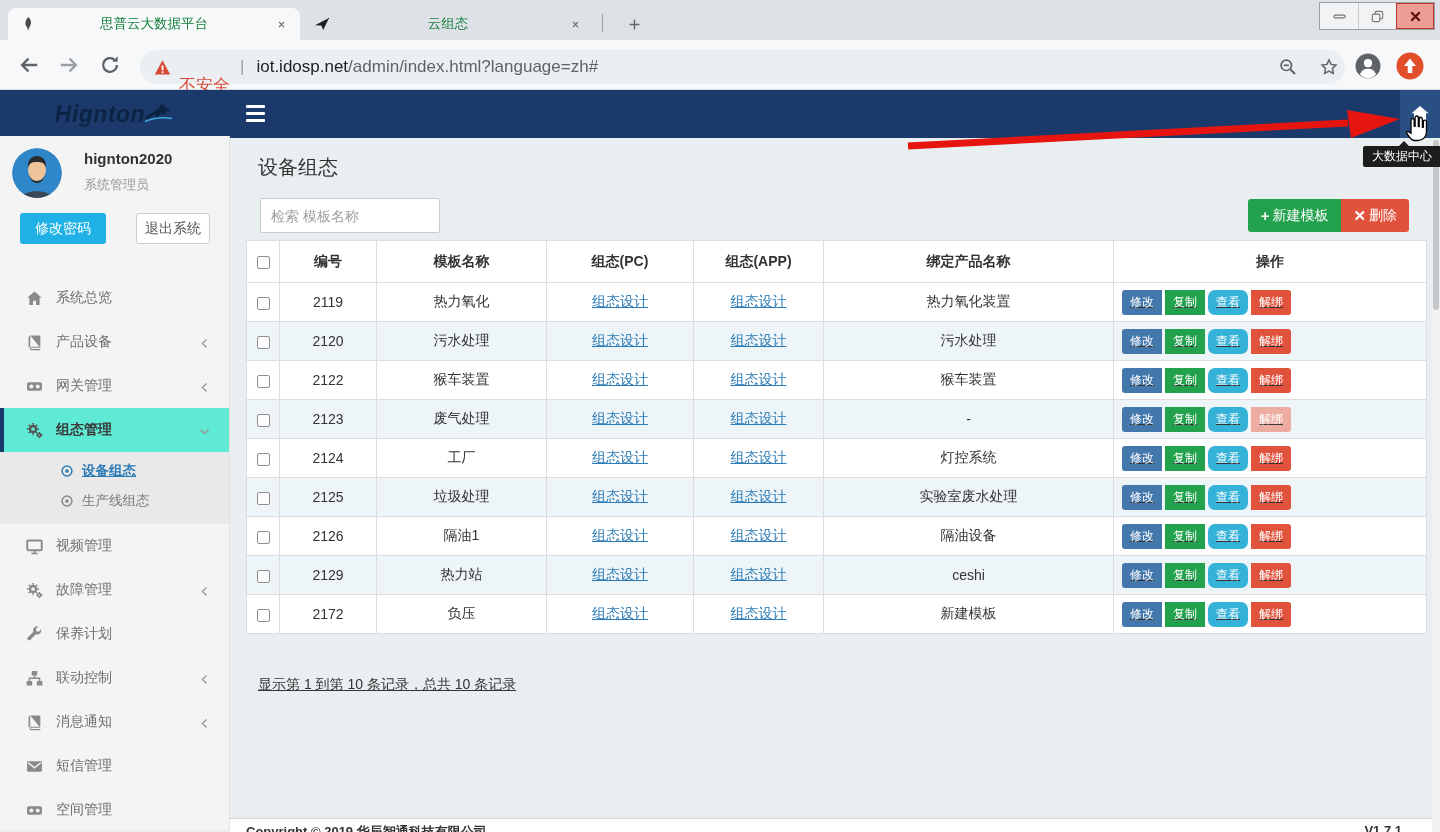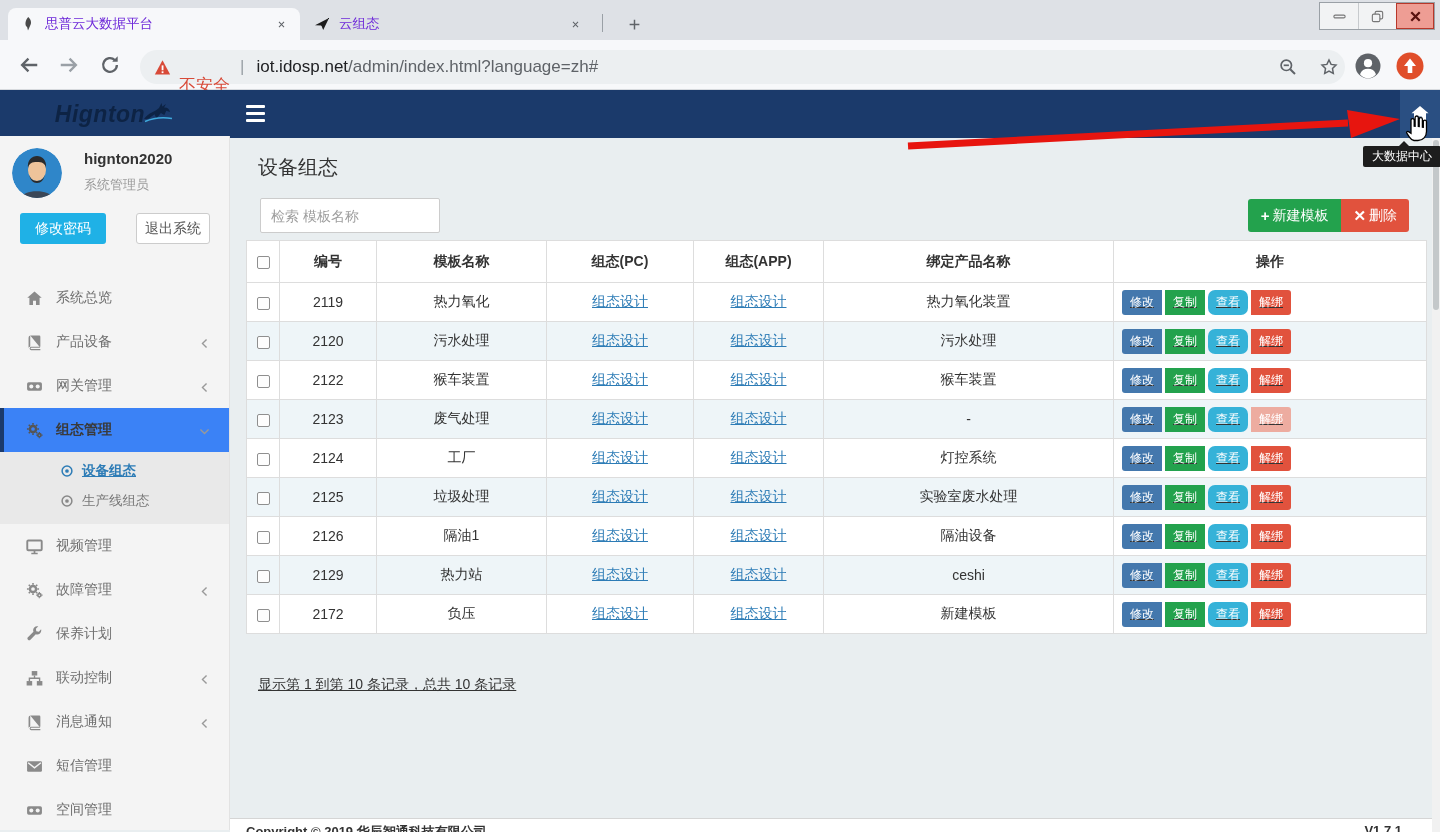--- a/index.html
+++ b/index.html
@@ -4,21 +4,21 @@
 <style>
   * { margin:0; padding:0; box-sizing:border-box; }
   html,body { width:1440px; height:832px; overflow:hidden; font-family:"Liberation Sans","DejaVu Sans",sans-serif; }
   .screen { position:relative; width:1440px; height:832px; background:#e9eef0; overflow:hidden; }
 
   
   .tabstrip { position:absolute; left:0; top:0; width:1440px; height:40px; background:#dee1e6; }
   .tab { position:absolute; top:8px; height:32px; display:flex; align-items:center; padding:0 10px 0 12px; cursor:pointer; }
   .tab.active { background:#f7f8fa; border-radius:8px 8px 0 0; }
   .tab .favicon { width:16px; height:16px; margin-right:9px; flex:0 0 16px; }
-  .tab .tab-title { font-size:13.5px; color:#6d28d9; white-space:nowrap; overflow:hidden; text-overflow:ellipsis; flex:1; }
+  .tab .tab-title { font-size:13.5px; color:#15803d; white-space:nowrap; overflow:hidden; text-overflow:ellipsis; flex:1;text-align:center; }
   .tab .tab-close { width:17px; height:17px; margin-left:10px; border-radius:50%; display:flex; align-items:center; justify-content:center; }
   .tab .tab-close svg { width:9px; height:9px; }
   .tab-divider { position:absolute; top:14px; width:1px; height:18px; background:#9aa0a6; }
   .newtab { position:absolute; left:620px; top:10px; width:28px; height:28px; border-radius:50%; display:flex; align-items:center; justify-content:center; }
   .newtab svg { width:13px; height:13px; }
   .win-controls { position:absolute; right:5px; top:2px; height:28px; display:flex; border:1px solid #9aa0a6; background:#f2f3f4; }
   .win-btn { width:38px; height:100%; display:flex; align-items:center; justify-content:center; border-left:1px solid #c7cacd; }
   .win-btn:first-child { border-left:none; }
   .win-btn svg { width:15px; height:15px; }
   .win-btn.close { background:#ee9d94; border:1px solid #b8372a; }
@@ -49,21 +49,21 @@
   .user-avatar { position:absolute; left:12px; top:12px; width:50px; height:50px; border-radius:50%; overflow:hidden; }
   .user-name { position:absolute; left:84px; top:14px; font-size:15px; font-weight:bold; color:#333; }
   .user-role { position:absolute; left:84px; top:40px; font-size:13px; color:#999; }
   .btn-pwd { position:absolute; left:20px; top:77px; width:86px; height:31px; background:#1fb1e6; color:#fff; font-size:14px; border:none; border-radius:3px; cursor:pointer; }
   .btn-logout { position:absolute; left:136px; top:77px; width:74px; height:31px; background:#fff; color:#555; font-size:14px; border:1px solid #ccc; border-radius:3px; cursor:pointer; }
   .menu { position:absolute; left:0; top:140px; width:100%; }
   .menu-item { position:relative; height:44px; display:flex; align-items:center; cursor:pointer; color:#6f6f6f; }
   .menu-item .mi-icon { position:absolute; left:26px; width:17px; height:17px; color:#8a8a8a; }
   .menu-item .mi-label { position:absolute; left:56px; font-size:14px; }
   .menu-item .mi-chev { position:absolute; right:18px; width:13px; height:13px; color:#999; }
-  .menu-item.active { background:#3b82f6; border-left:4px solid #1b3a6b; color:#3a3a3a; font-weight:bold; }
+  .menu-item.active { background:#5eead4; border-left:4px solid #1b3a6b; color:#3a3a3a; font-weight:bold; }
   .menu-item.active .mi-icon { left:22px; color:#555; }
   .menu-item.active .mi-label { left:52px; }
   .submenu { background:#e9e9e9; padding:4px 0 8px; }
   .submenu-item { position:relative; height:30px; display:flex; align-items:center; cursor:pointer; color:#777; }
   .submenu-item .si-icon { position:absolute; left:60px; width:14px; height:14px; color:#888; }
   .submenu-item .si-label { position:absolute; left:82px; font-size:13.5px; }
   .submenu-item.active { color:#2d7cb6; }
   .submenu-item.active .si-icon { color:#2d7cb6; }
   .submenu-item.active .si-label { text-decoration:underline; font-weight:bold; }
 

